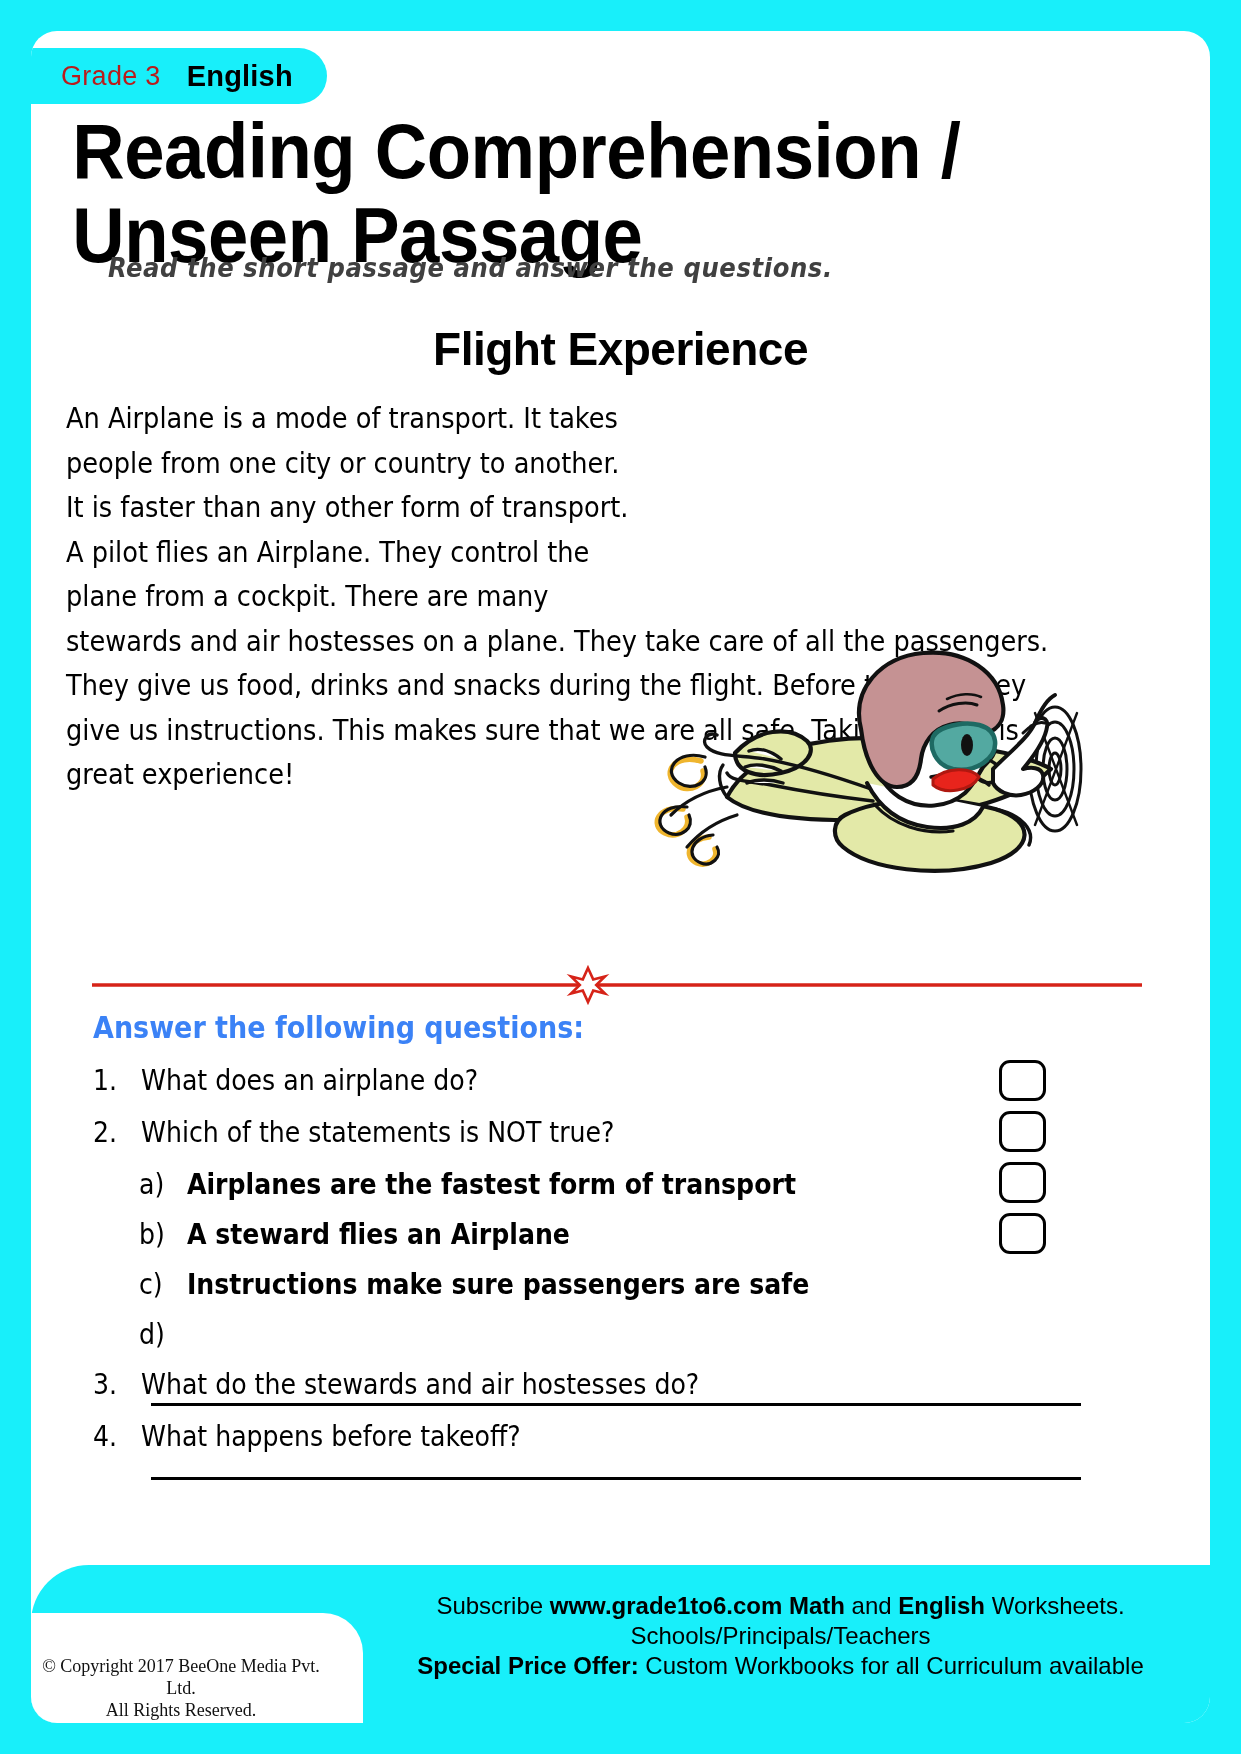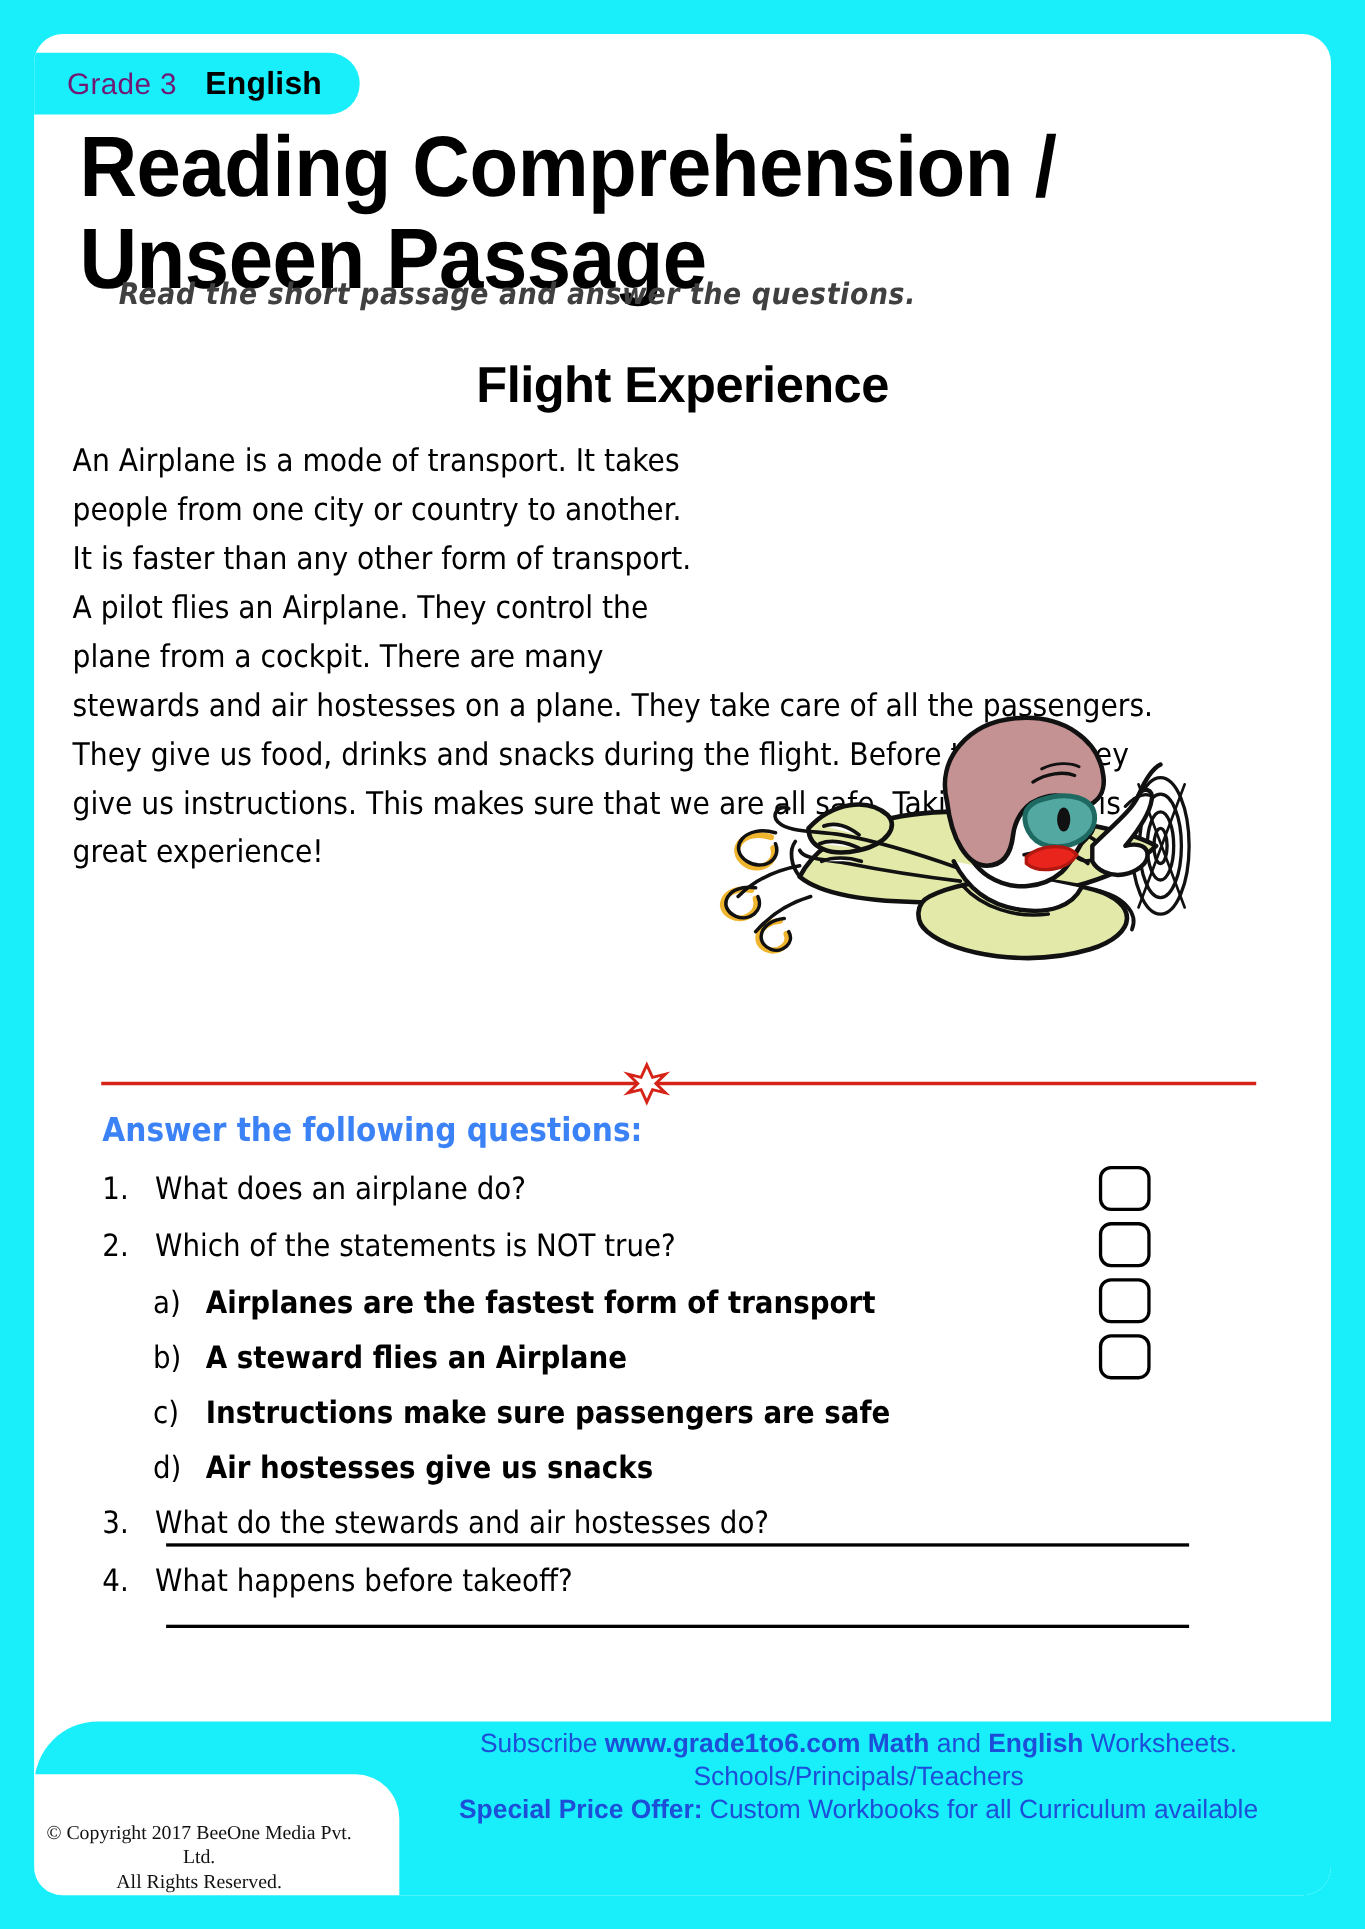--- a/index.html
+++ b/index.html
@@ -39,21 +39,21 @@
     border-top-right-radius: 28px;
     border-bottom-right-radius: 28px;
     display: flex;
     align-items: center;
     gap: 26px;
     z-index: 5;
   }
   #grade-pill .grade {
     font-family: "Liberation Sans", sans-serif;
     font-size: 27px;
-    color: #701a75;
+    color: #b91c1c;
     letter-spacing: .3px;
   }
   #grade-pill .subject {
     font-family: "Liberation Sans", sans-serif;
     font-size: 29px;
     font-weight: bold;
     color: #000000;
     letter-spacing: .2px;
   }
 
@@ -215,26 +215,26 @@
     bottom: 0;
     width: 100%;
     height: 158px;
     background: #18EFFA;
     border-top-left-radius: 58px;
   }
   #footer-inner {
     position: absolute;
     left: 330px;
     right: 10px;
-    top: 6px;
+    top: 26px;
     text-align: center;
     font-family: "Liberation Sans", sans-serif;
     font-size: 24px;
     line-height: 30px;
-    color: #1d4ed8;
+    color: #000000;
   }
   #footer-inner b { font-weight: bold; }
 
   
   #copyright-box {
     position: absolute;
     left: 0;
     bottom: 0;
     width: 332px;
     height: 110px;
@@ -416,21 +416,20 @@
     <div class="opt-row">
       <span class="opt-letter">b)</span>
       <span class="opt-text">A steward flies an Airplane</span>
     </div>
     <div class="opt-row">
       <span class="opt-letter">c)</span>
       <span class="opt-text">Instructions make sure passengers are safe</span>
     </div>
     <div class="opt-row">
       <span class="opt-letter">d)</span>
-      <span class="opt-text">Air hostesses give us snacks</span>
     </div>
 
     <div class="q-row">
       <span class="q-num">3.</span>
       <span class="q-text">What do the stewards and air hostesses do?</span>
     </div>
 
     <div class="q-row">
       <span class="q-num">4.</span>
       <span class="q-text">What happens before takeoff?</span>

